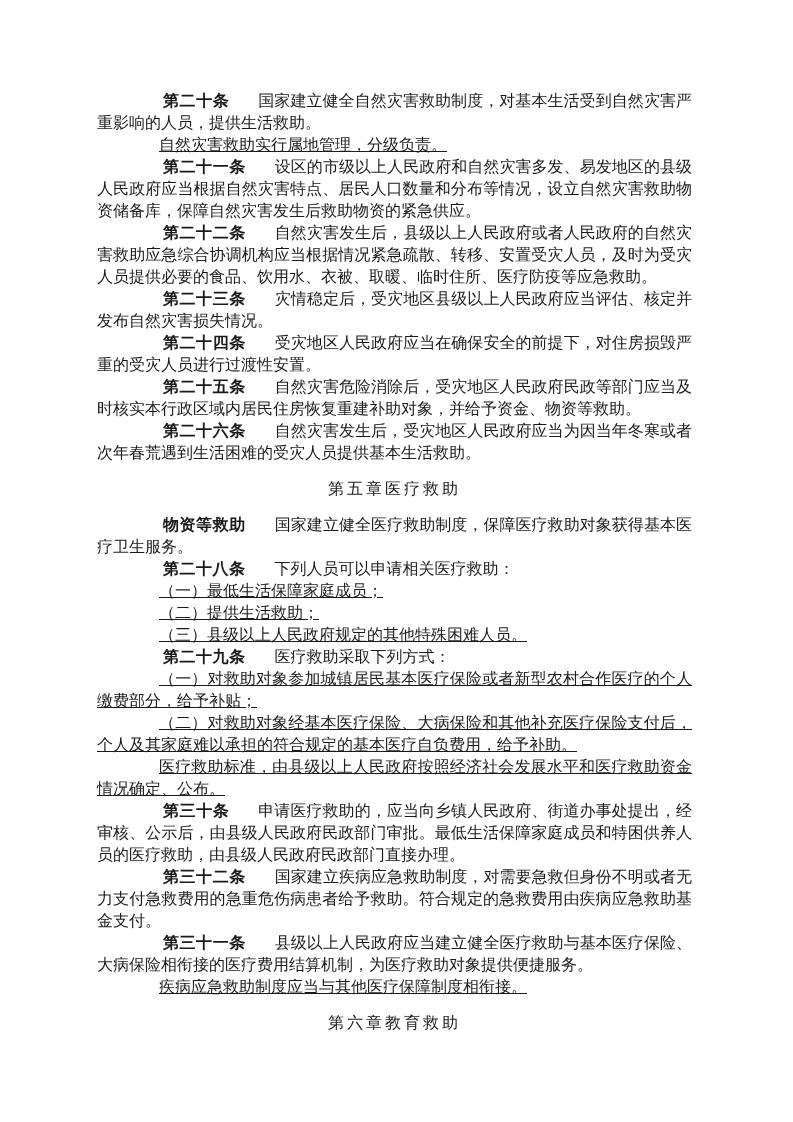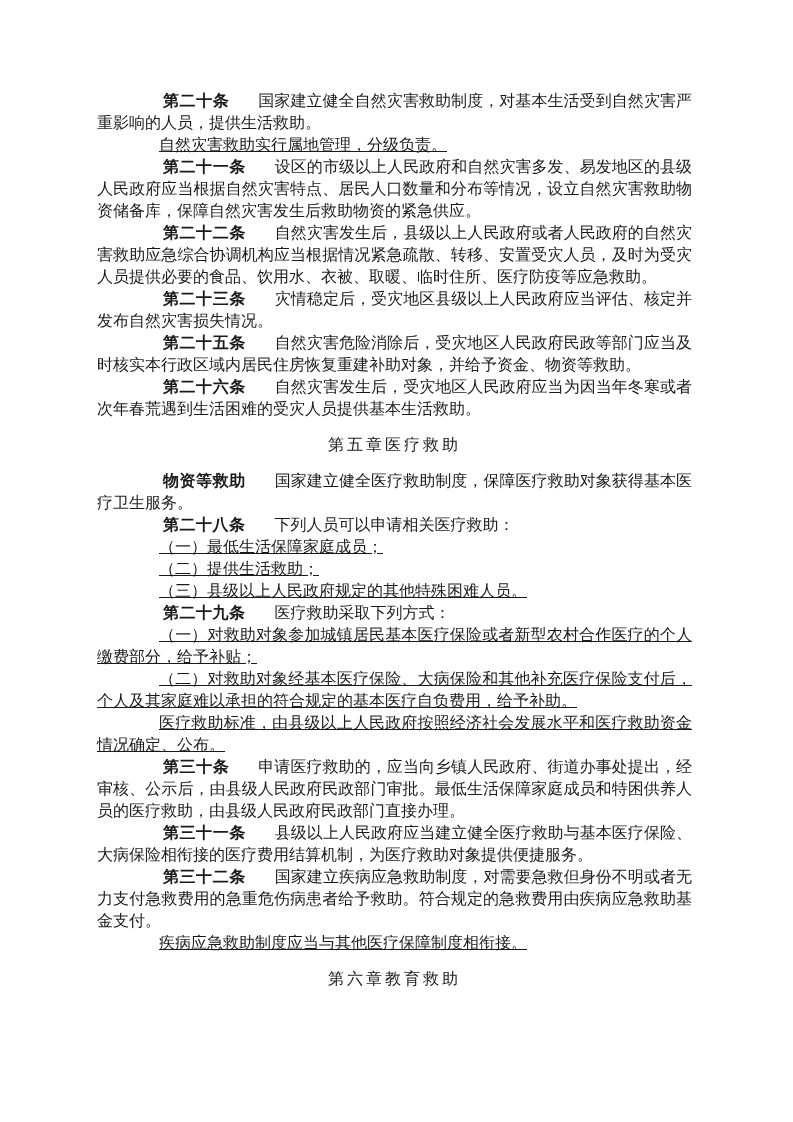--- a/index.html
+++ b/index.html
@@ -56,31 +56,32 @@
 </head>
 <body>
 
 <div class="page">
   <div class="content">
       <p class="article"><b>第二十条</b><span>国家建立健全自然灾害救助制度，对基本生活受到自然灾害严重影响的人员，提供生活救助。</span></p>
       <p class="para">自然灾害救助实行属地管理，分级负责。</p>
       <p class="article"><b>第二十一条</b><span>设区的市级以上人民政府和自然灾害多发、易发地区的县级人民政府应当根据自然灾害特点、居民人口数量和分布等情况，设立自然灾害救助物资储备库，保障自然灾害发生后救助物资的紧急供应。</span></p>
       <p class="article"><b>第二十二条</b><span>自然灾害发生后，县级以上人民政府或者人民政府的自然灾害救助应急综合协调机构应当根据情况紧急疏散、转移、安置受灾人员，及时为受灾人员提供必要的食品、饮用水、衣被、取暖、临时住所、医疗防疫等应急救助。</span></p>
       <p class="article"><b>第二十三条</b><span>灾情稳定后，受灾地区县级以上人民政府应当评估、核定并发布自然灾害损失情况。</span></p>
+      <p class="article"><b>第二十四条</b><span>受灾地区人民政府应当在确保安全的前提下，对住房损毁严重的受灾人员进行过渡性安置。</span></p>
       <p class="article"><b>第二十五条</b><span>自然灾害危险消除后，受灾地区人民政府民政等部门应当及时核实本行政区域内居民住房恢复重建补助对象，并给予资金、物资等救助。</span></p>
       <p class="article"><b>第二十六条</b><span>自然灾害发生后，受灾地区人民政府应当为因当年冬寒或者次年春荒遇到生活困难的受灾人员提供基本生活救助。</span></p>
       <p class="chapter"><span>第五章</span><span></span><span>医疗救助</span></p>
       <p class="article"><b>物资等救助</b><span>国家建立健全医疗救助制度，保障医疗救助对象获得基本医疗卫生服务。</span></p>
       <p class="article"><b>第二十八条</b><span>下列人员可以申请相关医疗救助：</span></p>
       <p class="para">（一）最低生活保障家庭成员；</p>
       <p class="para">（二）提供生活救助；</p>
       <p class="para">（三）县级以上人民政府规定的其他特殊困难人员。</p>
       <p class="article"><b>第二十九条</b><span>医疗救助采取下列方式：</span></p>
       <p class="para">（一）对救助对象参加城镇居民基本医疗保险或者新型农村合作医疗的个人缴费部分，给予补贴；</p>
       <p class="para">（二）对救助对象经基本医疗保险、大病保险和其他补充医疗保险支付后，个人及其家庭难以承担的符合规定的基本医疗自负费用，给予补助。</p>
       <p class="para">医疗救助标准，由县级以上人民政府按照经济社会发展水平和医疗救助资金情况确定、公布。</p>
       <p class="article"><b>第三十条</b><span>申请医疗救助的，应当向乡镇人民政府、街道办事处提出，经审核、公示后，由县级人民政府民政部门审批。最低生活保障家庭成员和特困供养人员的医疗救助，由县级人民政府民政部门直接办理。</span></p>
+      <p class="article"><b>第三十二条</b><span>国家建立疾病应急救助制度，对需要急救但身份不明或者无力支付急救费用的急重危伤病患者给予救助。符合规定的急救费用由疾病应急救助基金支付。</span></p>
       <p class="article"><b>第三十一条</b><span>县级以上人民政府应当建立健全医疗救助与基本医疗保险、大病保险相衔接的医疗费用结算机制，为医疗救助对象提供便捷服务。</span></p>
-      <p class="article"><b>第三十二条</b><span>国家建立疾病应急救助制度，对需要急救但身份不明或者无力支付急救费用的急重危伤病患者给予救助。符合规定的急救费用由疾病应急救助基金支付。</span></p>
       <p class="para">疾病应急救助制度应当与其他医疗保障制度相衔接。</p>
       <p class="chapter"><span>第六章</span><span></span><span>教育救助</span></p>
     </div>
 </div>
 
 </body></html>

